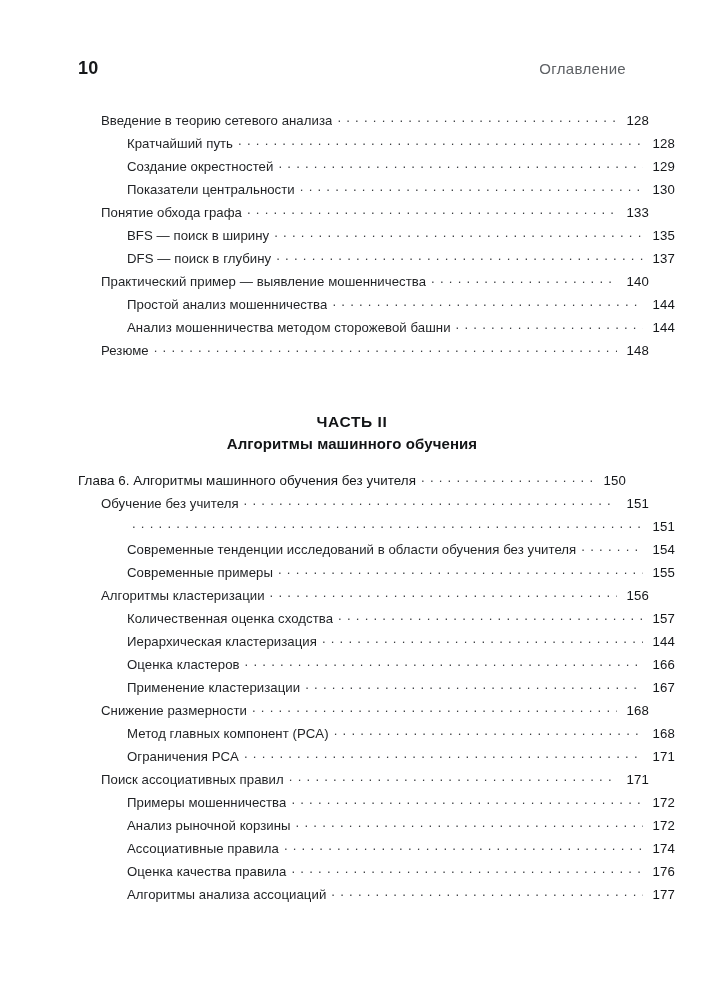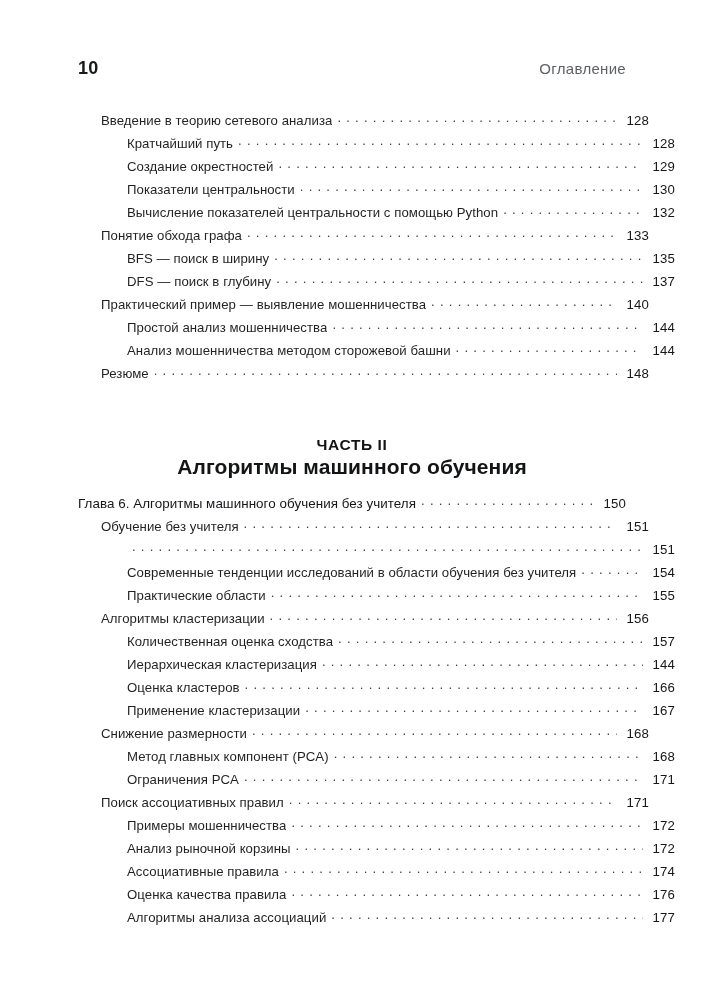--- a/index.html
+++ b/index.html
@@ -112,21 +112,21 @@
     margin-top: 2px;
   }
   .part-kicker {
     font-size: 15.5px;
     font-weight: bold;
     letter-spacing: 0.6px;
     color: #121416;
     line-height: 21px;
   }
   .part-name {
-    font-size: 21px;
+    font-size: 15px;
     font-weight: bold;
     letter-spacing: 0.1px;
     color: #121416;
     line-height: 23px;
   }
 </style>
 </head>
 <body>
 
 <div class="page">
@@ -150,25 +150,20 @@
       <div class="row lvl-2">
         <span class="label">Создание окрестностей</span>
         <span class="leader"></span>
         <span class="page-no">129</span>
       </div>
       <div class="row lvl-2">
         <span class="label">Показатели центральности</span>
         <span class="leader"></span>
         <span class="page-no">130</span>
       </div>
-      <div class="row lvl-2">
-        <span class="label">Вычисление показателей центральности с помощью Python</span>
-        <span class="leader"></span>
-        <span class="page-no">132</span>
-      </div>
       <div class="row lvl-1">
         <span class="label">Понятие обхода графа</span>
         <span class="leader"></span>
         <span class="page-no">133</span>
       </div>
       <div class="row lvl-2">
         <span class="label">BFS — поиск в ширину</span>
         <span class="leader"></span>
         <span class="page-no">135</span>
       </div>
@@ -216,21 +211,21 @@
       <div class="row lvl-2">
         <span class="leader"></span>
         <span class="page-no">151</span>
       </div>
       <div class="row lvl-2">
         <span class="label">Современные тенденции исследований в области обучения без учителя</span>
         <span class="leader"></span>
         <span class="page-no">154</span>
       </div>
       <div class="row lvl-2">
-        <span class="label">Практические области</span>
+        <span class="label">Современные примеры</span>
         <span class="leader"></span>
         <span class="page-no">155</span>
       </div>
       <div class="row lvl-1">
         <span class="label">Алгоритмы кластеризации</span>
         <span class="leader"></span>
         <span class="page-no">156</span>
       </div>
       <div class="row lvl-2">
         <span class="label">Количественная оценка сходства</span>

